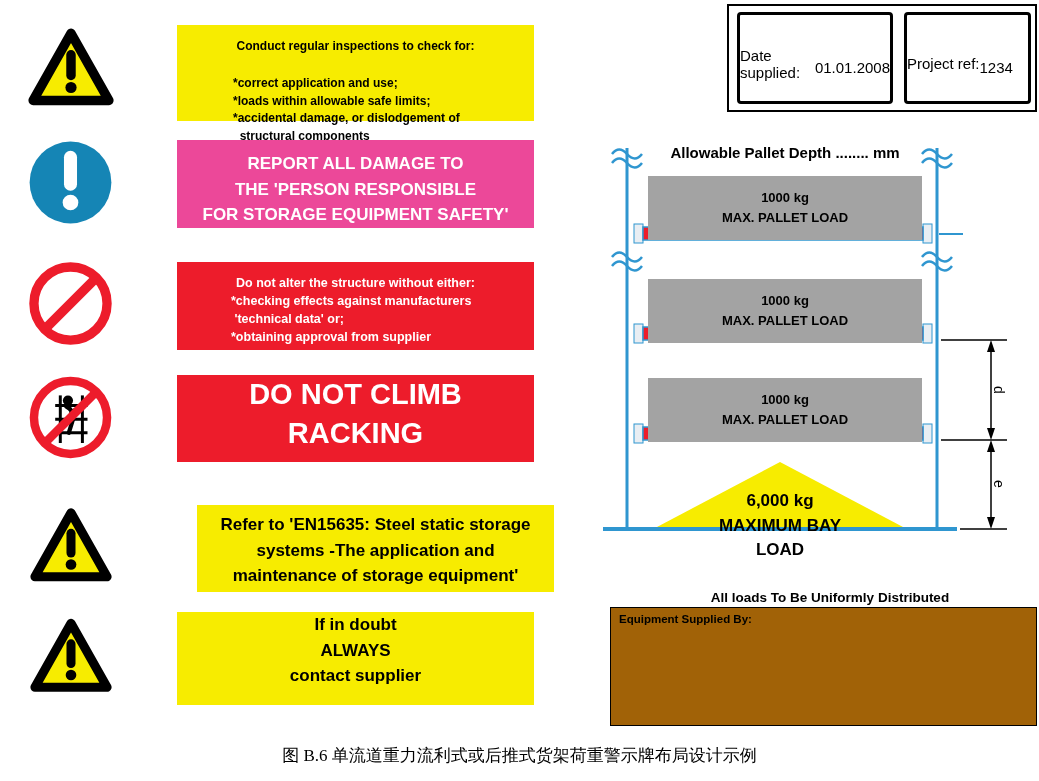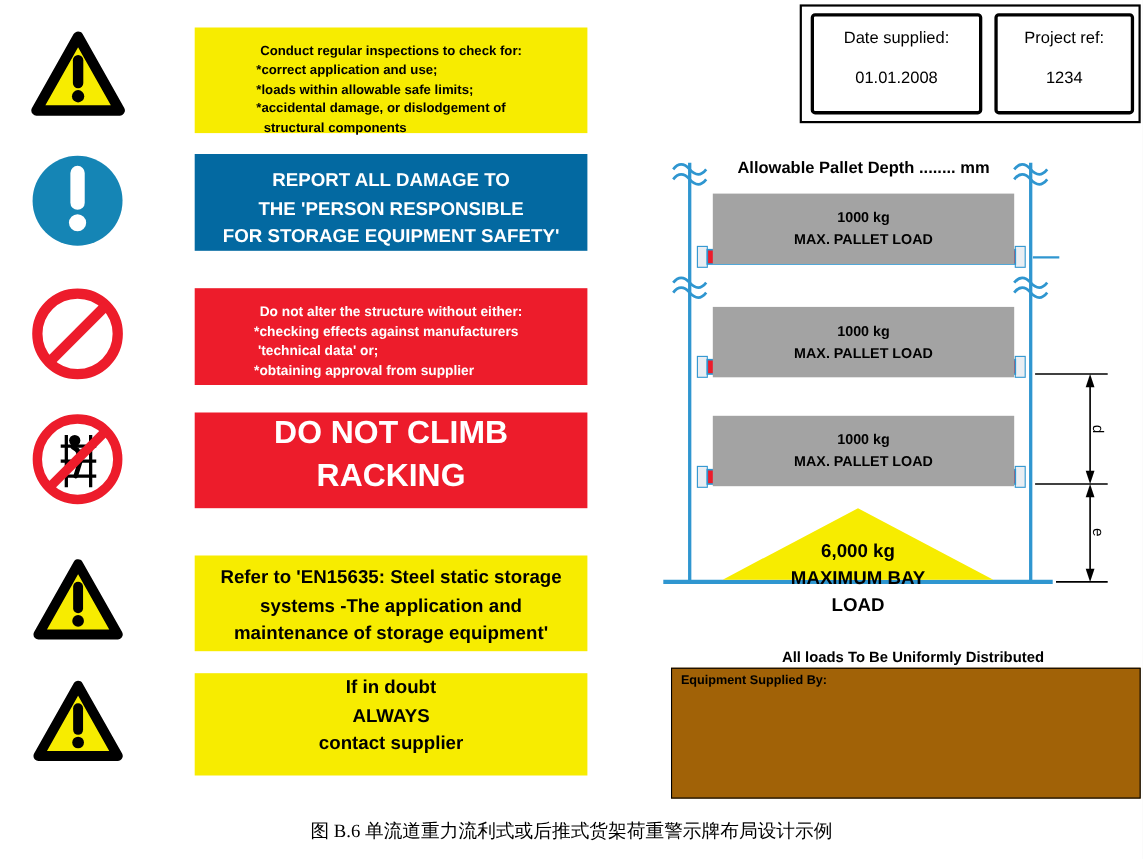--- a/index.html
+++ b/index.html
@@ -9,40 +9,40 @@
     outline:1px solid #d8d8d8;
   }
 
   
   .icon{position:absolute;}
   .icon svg{width:100%;height:100%;display:block;}
 
   
   .sign{position:absolute;left:177px;width:357px;box-sizing:border-box;}
   .sign.yellow{background:#f7ec00;color:#000;}
-  .sign.blue{background:#0369a1;color:#fff;}
+  .sign.blue{background:#ec4899;color:#fff;}
   .sign.red{background:#ed1c2b;color:#fff;}
   .sign-title{text-align:center;font-weight:700;}
   .sign-items{text-align:left;font-weight:700;white-space:pre-line;}
   .sign-center{text-align:center;font-weight:700;white-space:pre-line;}
 
   #sign-inspect{top:25px;height:96px;padding-top:13px;font-size:12px;line-height:1.45;}
-  #sign-inspect .sign-items{padding-left:56px;}
+  #sign-inspect .sign-items{padding-left:56px;margin-top:20px;}
   #sign-report{top:140px;height:88px;padding-top:11px;font-size:17px;line-height:1.5;}
   #sign-alter{top:262px;height:88px;padding-top:12px;font-size:12.5px;line-height:1.45;}
   #sign-alter .sign-items{padding-left:54px;}
   #sign-climb{top:375px;height:87px;padding-top:0;font-size:29px;line-height:1.35;}
-  #sign-refer{top:505px;height:87px;padding-top:7px;font-size:17px;line-height:1.5;font-weight:600;}
+  #sign-refer{top:505px;height:87px;padding-top:7px;font-size:17px;line-height:1.5;font-weight:600;margin-left:20px;}
   #sign-doubt{top:612px;height:93px;font-size:17px;line-height:1.5;font-weight:600;}
 
   
   .ref-panel{position:absolute;left:727px;top:4px;width:310px;height:108px;
     border:2px solid #000;box-sizing:border-box;background:#fff;}
   .ref-box{position:absolute;top:6px;height:92px;border:3px solid #000;border-radius:4px;
-    box-sizing:border-box;background:#fff;display:flex;flex-direction:column;align-items:center;}
+    box-sizing:border-box;background:#fff;display:flex;flex-direction:row;align-items:center;}
   #date-box{left:8px;width:156px;}
   #project-box{left:175px;width:127px;}
   .ref-label{margin-top:11px;font-size:15px;font-weight:500;color:#000;}
   .ref-value{margin-top:19px;font-size:15px;font-weight:500;color:#000;}
 
   
   .rack{position:absolute;left:595px;top:138px;width:420px;height:465px;}
   .rack svg{position:absolute;left:0;top:0;width:420px;height:465px;}
   .pallet-depth{position:absolute;left:50px;top:6px;width:280px;text-align:center;
     font-size:15px;font-weight:600;color:#000;}

